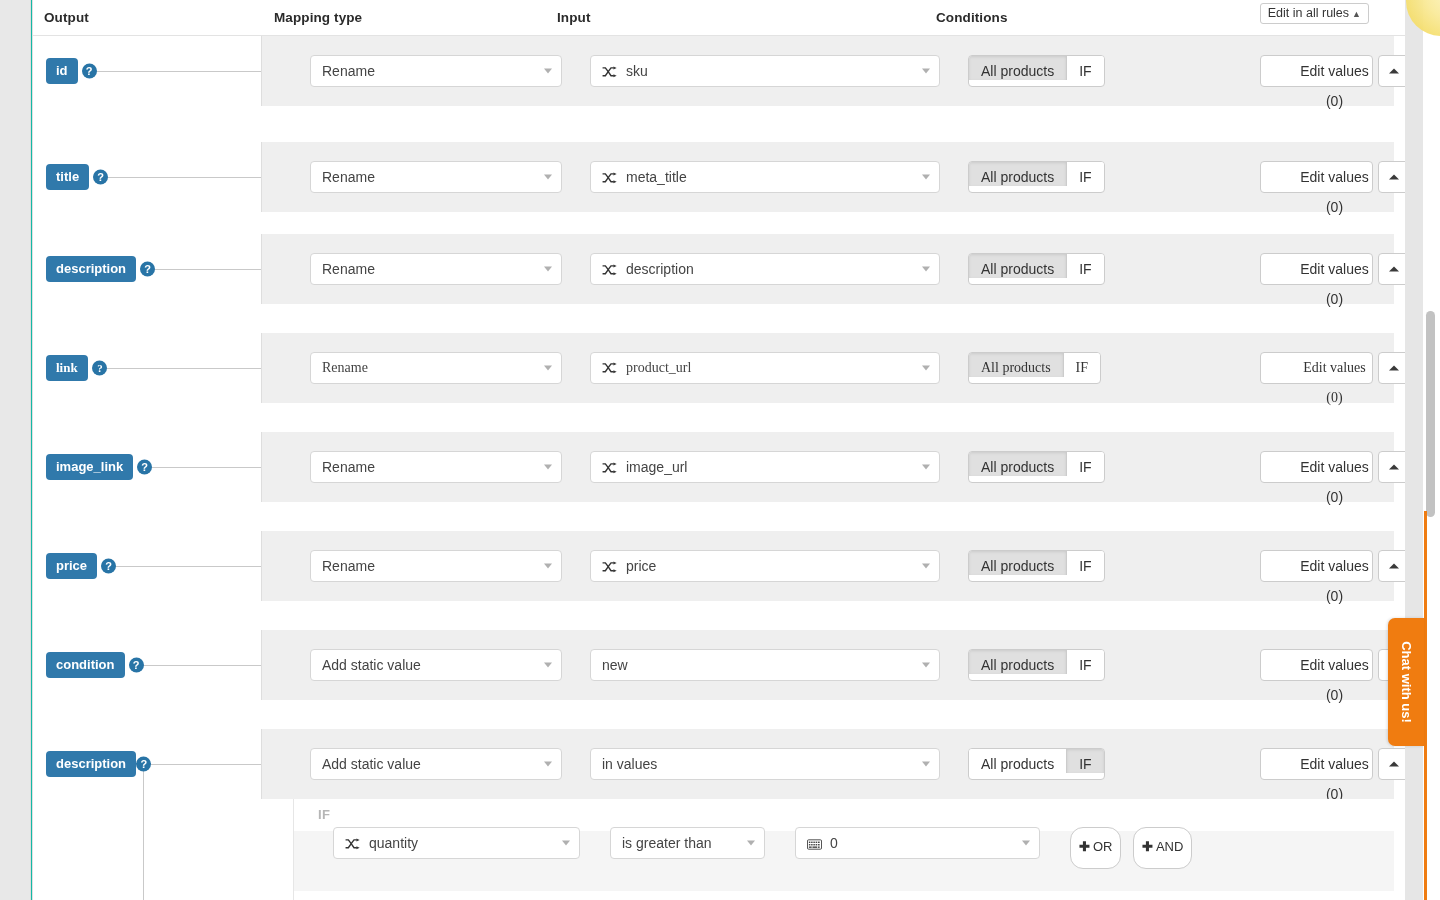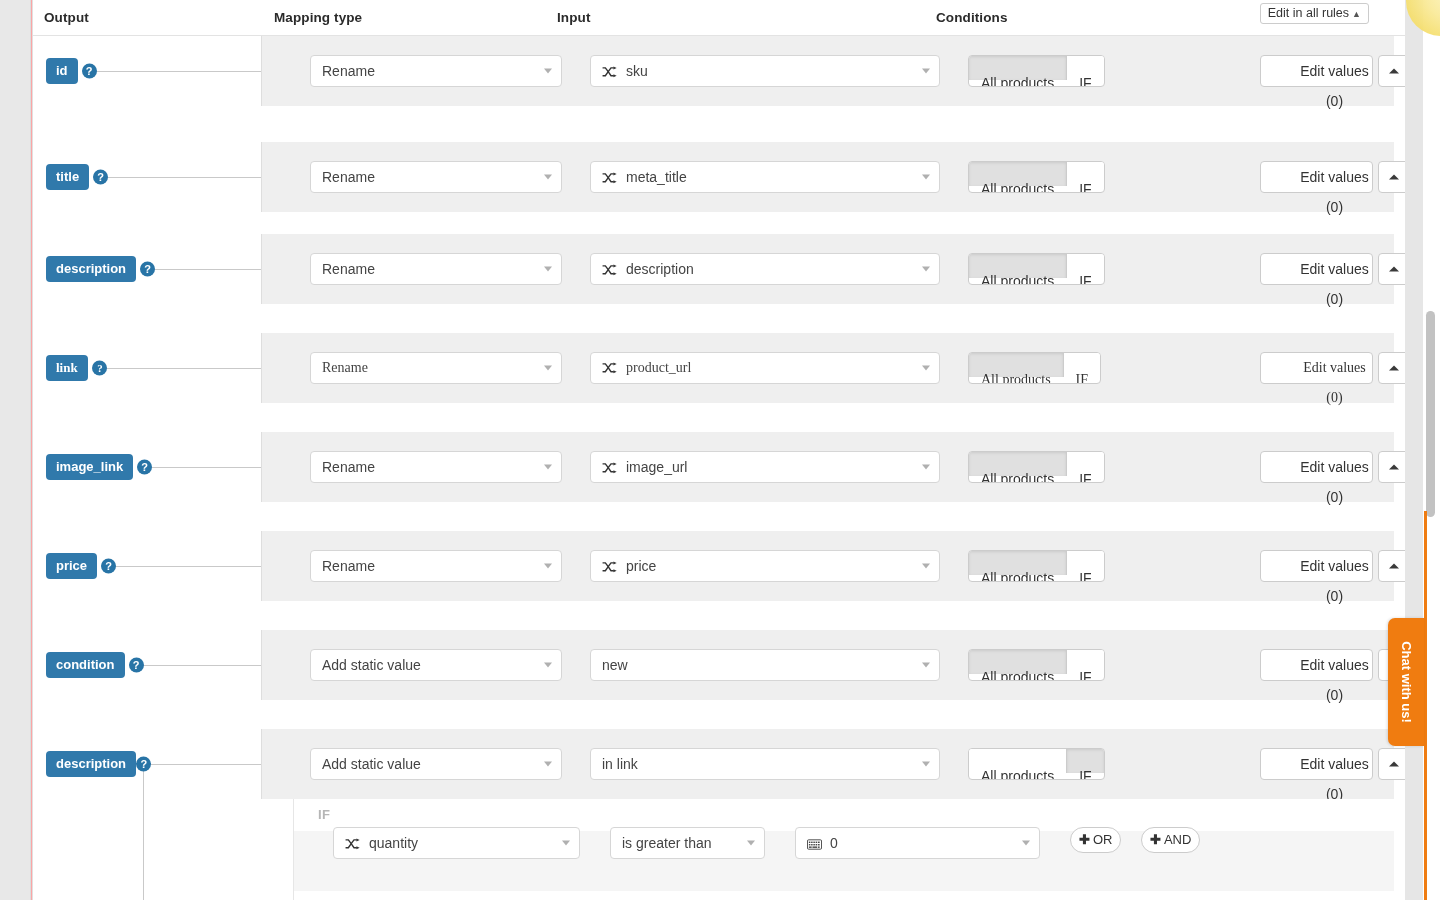--- a/index.html
+++ b/index.html
@@ -10,21 +10,21 @@
     background: #e8e8e8;
     font-family: "Liberation Sans", sans-serif;
     font-size: 14px;
     color: #333;
   }
 
   
   #app {
     position: relative;
     width: 1440px; height: 900px;
-    background: #fca5a5;
+    background: #14b8a6;
   }
   .left-gutter {
     position: absolute; left: 0; top: 0;
     width: 31px; height: 900px;
     background: #e8e8e8;
     border-right: 1px solid #dcdcdc;
   }
   .content-panel {
     position: absolute; left: 32px; top: 0;
     width: 1373px; height: 900px;
@@ -201,21 +201,21 @@
     height: 32px;
     display: flex;
     border-radius: 4px;
     overflow: hidden;
     border: 1px solid #ccc;
     background: #fff;
   }
   .toggle-group .tg {
     height: 24px;
     line-height: 30px;
-    padding: 12px 12px;
+    padding: 0 12px;
     font-size: 14px;
     color: #333;
     cursor: pointer;
     background: #fff;
     white-space: nowrap;
   }
   .toggle-group .tg.active {
     background: #e0e0e0;
     box-shadow: inset 0 1px 3px rgba(0,0,0,.10);
   }
@@ -316,33 +316,33 @@
     border-right: 4.5px solid transparent;
     border-top: 5px solid #b0b0b0;
   }
   .cf-field { left: 300px; width: 247px; }
   .cf-op    { left: 577px; width: 155px; }
   .cf-val   { left: 762px; width: 245px; }
 
   .op-btn {
     position: absolute;
     top: 28px;
-    height: 26px;
+    height: 42px;
     line-height: 24px;
-    padding: 0 8px;
+    padding: 7px 8px;
     background: #fff;
     border: 1px solid #ccc;
     border-radius: 13px;
     font-size: 13px;
     color: #333;
     cursor: pointer;
     white-space: nowrap;
   }
   .op-or  { left: 1037px; }
-  .op-and { left: 1100px; margin-left: 8px; }
+  .op-and { left: 1100px; }
   .op-btn .plus { font-weight: bold; margin-right: 3px; }
   .scrollbar-thumb {
     position: absolute;
     left: 1426px; top: 311px;
     width: 9px; height: 206px;
     border-radius: 5px;
     background: #c2c2c2;
   }
   .orange-rail {
     position: absolute;
@@ -578,21 +578,21 @@
         <div class="rule" style="top: 729px;">
           <div class="rule-body">
             <div class="rule-grey"></div>
             <div class="out-wrap">
               <div class="connector" style="left: 111.484px; width: 116.516px;"></div>
               <div class="chip"><span>description</span></div>
               <div class="qmark" style="left: 103.484px;">?</div>
               <div class="vline" style="left: 110.484px; top: 35px; height: 150px;"></div>
             </div>
             <div class="select sel-mapping"><span>Add static value</span><span class="sel-caret"></span></div>
-            <div class="select sel-input"><span>in link</span><span class="sel-caret"></span></div>
+            <div class="select sel-input"><span>in values</span><span class="sel-caret"></span></div>
             <div class="toggle-group">
               <div class="tg ">All products</div>
               <div class="tg active">IF</div>
             </div>
             <div class="edit-values"><span>Edit values (0)</span></div>
             <div class="collapse-btn">
               <span class="c-caret"></span>
             </div>
           </div>
         </div>

